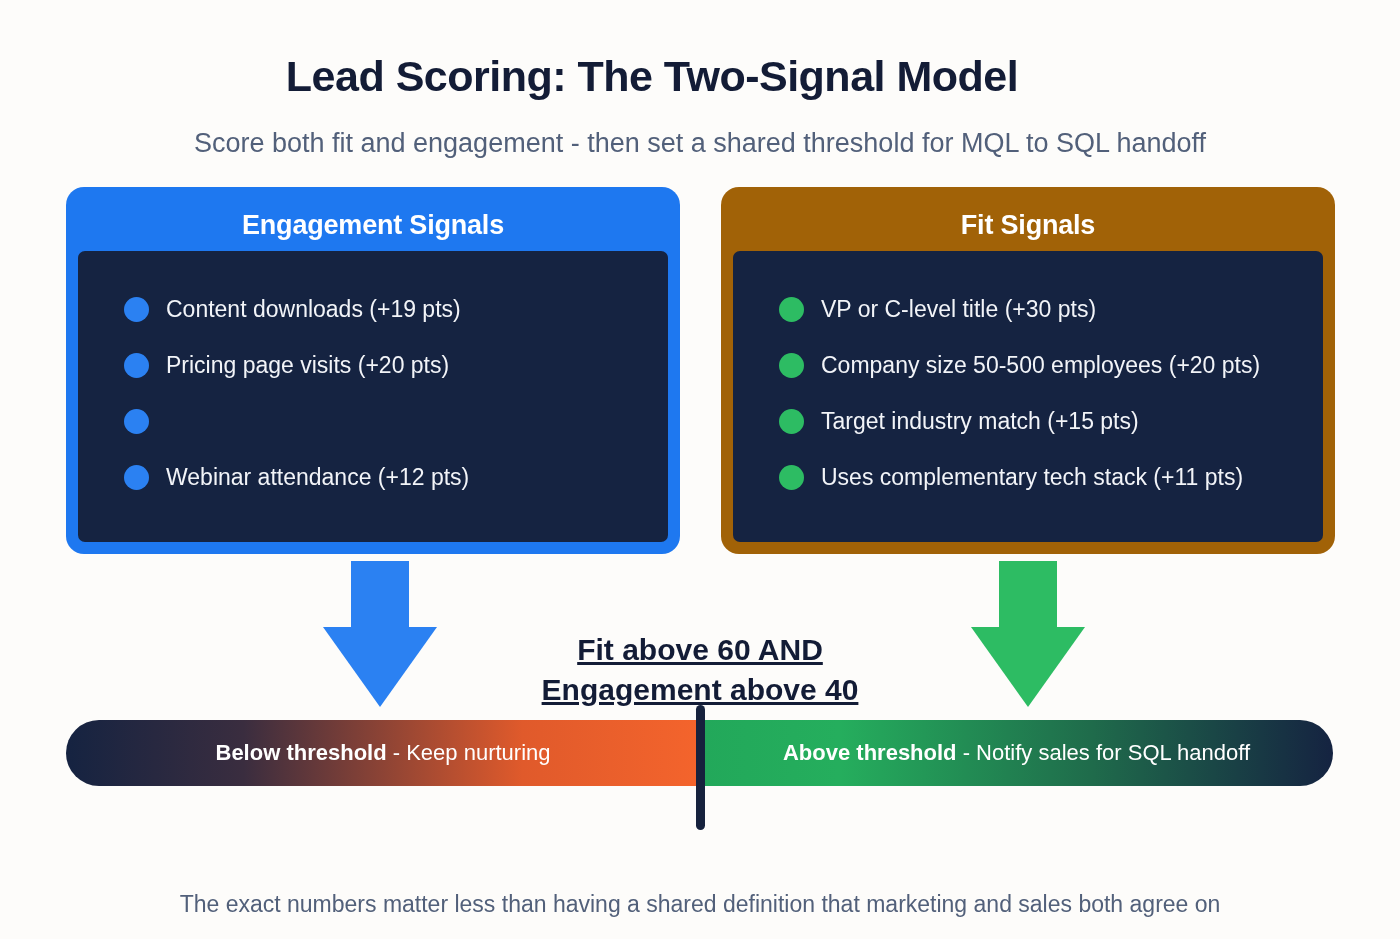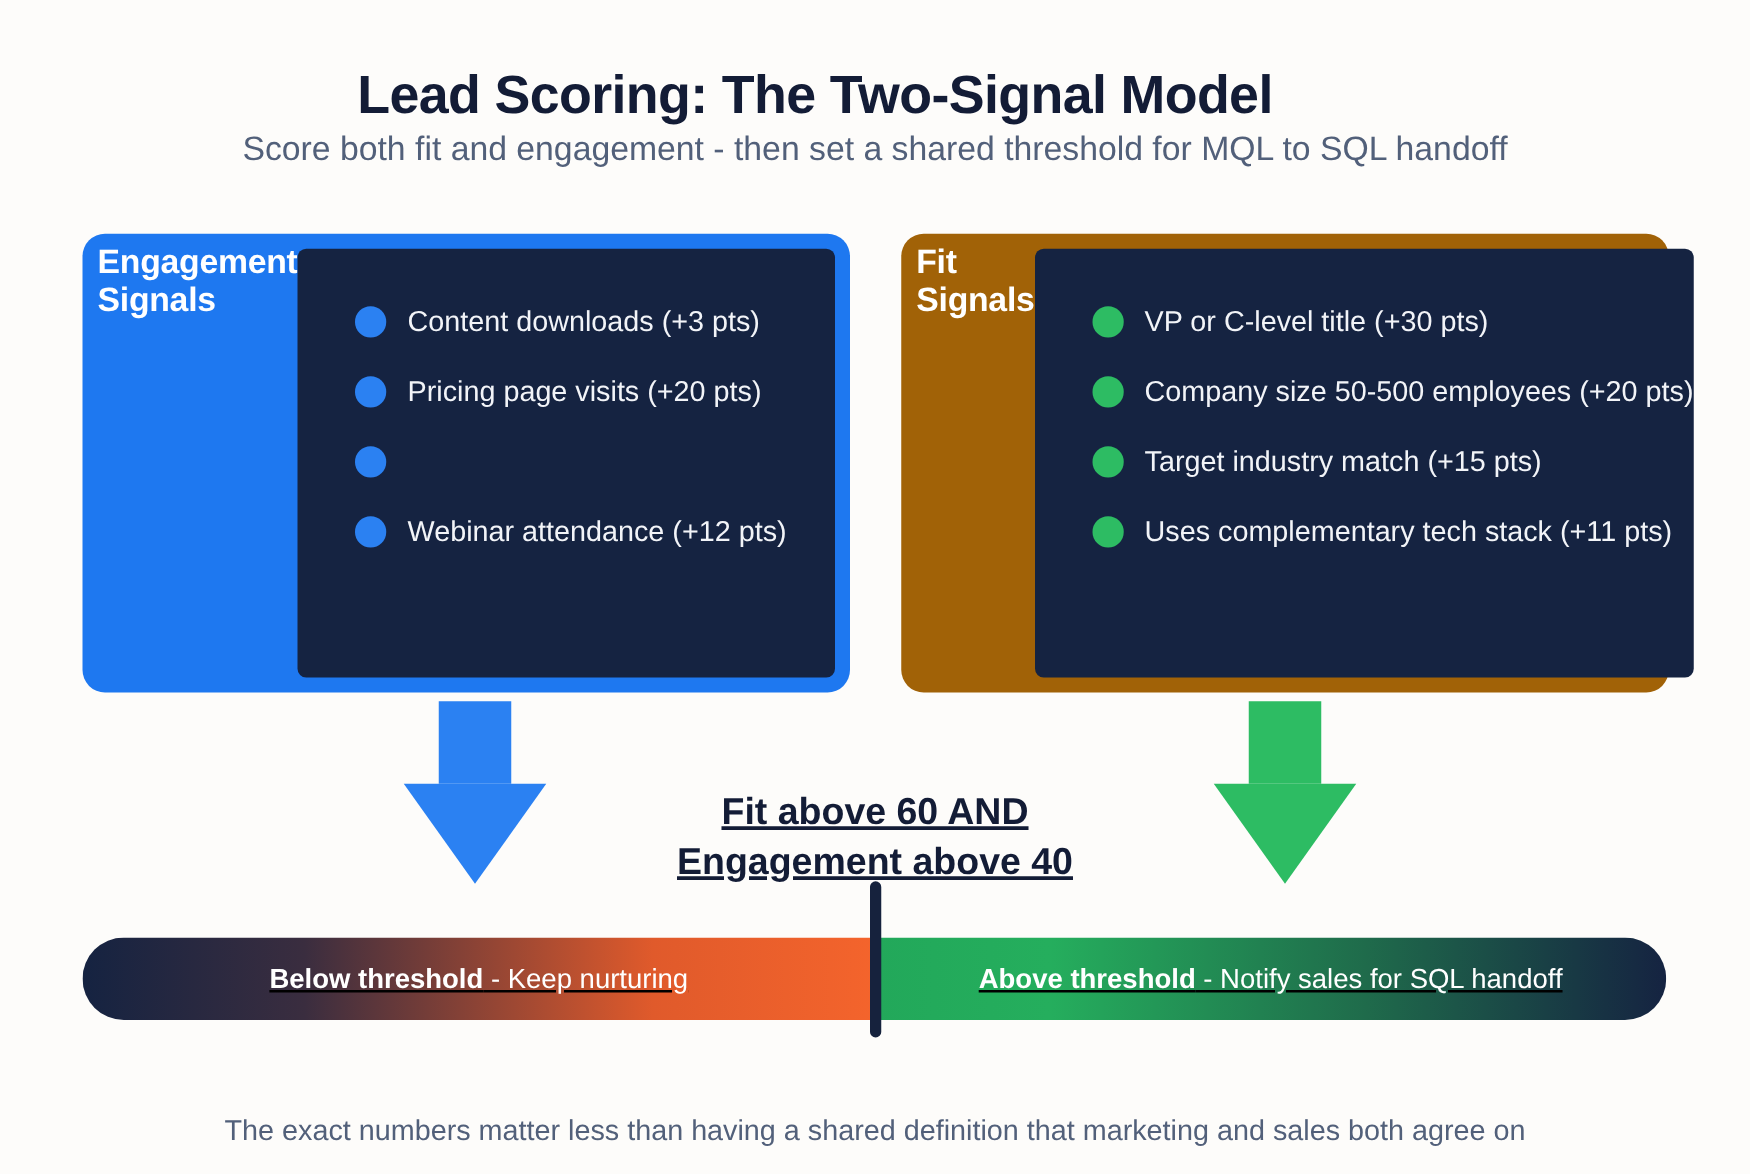--- a/index.html
+++ b/index.html
@@ -12,32 +12,32 @@
   .page { position:relative; width:1400px; height:939px; }
 
   
   .title {
     position:absolute; left:0; top:52px; width:1304px;
     text-align:center;
     font-size:43px; font-weight:bold; letter-spacing:-0.5px;
     color:#131C36;
   }
   .subtitle {
-    position:absolute; left:0; top:104px; width:1400px;
+    position:absolute; left:0; top:128px; width:1400px;
     text-align:center;
     font-size:27px; font-weight:400;
     color:#52607A;
   }
 
   
   .card {
     position:absolute; top:187px; width:614px; height:367px;
     border-radius:18px;
     padding:12px;
-    display:flex; flex-direction:row;
+    display:flex; flex-direction:column;
   }
   .card-engagement { left:66px;  background:#1E78F0; }
   .card-fit        { left:721px; background:#a16207; }
 
   .card-title {
     height:52px; flex:0 0 52px;
     display:flex; align-items:center; justify-content:center;
     color:#ffffff; font-size:27px; font-weight:bold;
     letter-spacing:-0.2px;
   }
@@ -87,26 +87,25 @@
   .threshold-note {
     position:absolute; left:480px; top:630px; width:440px;
     text-align:center;
     font-size:30px; font-weight:bold; line-height:1.34;
     color:#131C36;
     text-decoration:underline;
   }
 
   
   .bar {
-    position:absolute; left:66px; top:750px;
+    position:absolute; left:66px; top:720px;
     width:1267px; height:66px;
     border-radius:33px;
     overflow:hidden;
     display:flex;
-    text-decoration:underline;
   }
   .bar-half {
     height:100%;
     display:flex; align-items:center; justify-content:center;
   }
   .bar-left {
     width:634px;
     background:linear-gradient(90deg,#152341 0%,#3A2D3F 28%,#E05A2B 72%,#F4642C 100%);
   }
   .bar-right {
@@ -137,21 +136,21 @@
 <div class="page">
 
   <div class="title">Lead Scoring: The Two-Signal Model</div>
   <div class="subtitle">Score both fit and engagement - then set a shared threshold for MQL to SQL handoff</div>
 
   <div class="card card-engagement">
     <div class="card-title">Engagement Signals</div>
     <div class="card-body">
       <div class="signal-row">
         <span class="bullet"></span>
-        <span class="signal-label">Content downloads (+3 pts)</span>
+        <span class="signal-label">Content downloads (+19 pts)</span>
       </div>
       <div class="signal-row">
         <span class="bullet"></span>
         <span class="signal-label">Pricing page visits (+20 pts)</span>
       </div>
       <div class="signal-row">
         <span class="bullet"></span>
       </div>
       <div class="signal-row">
         <span class="bullet"></span>

